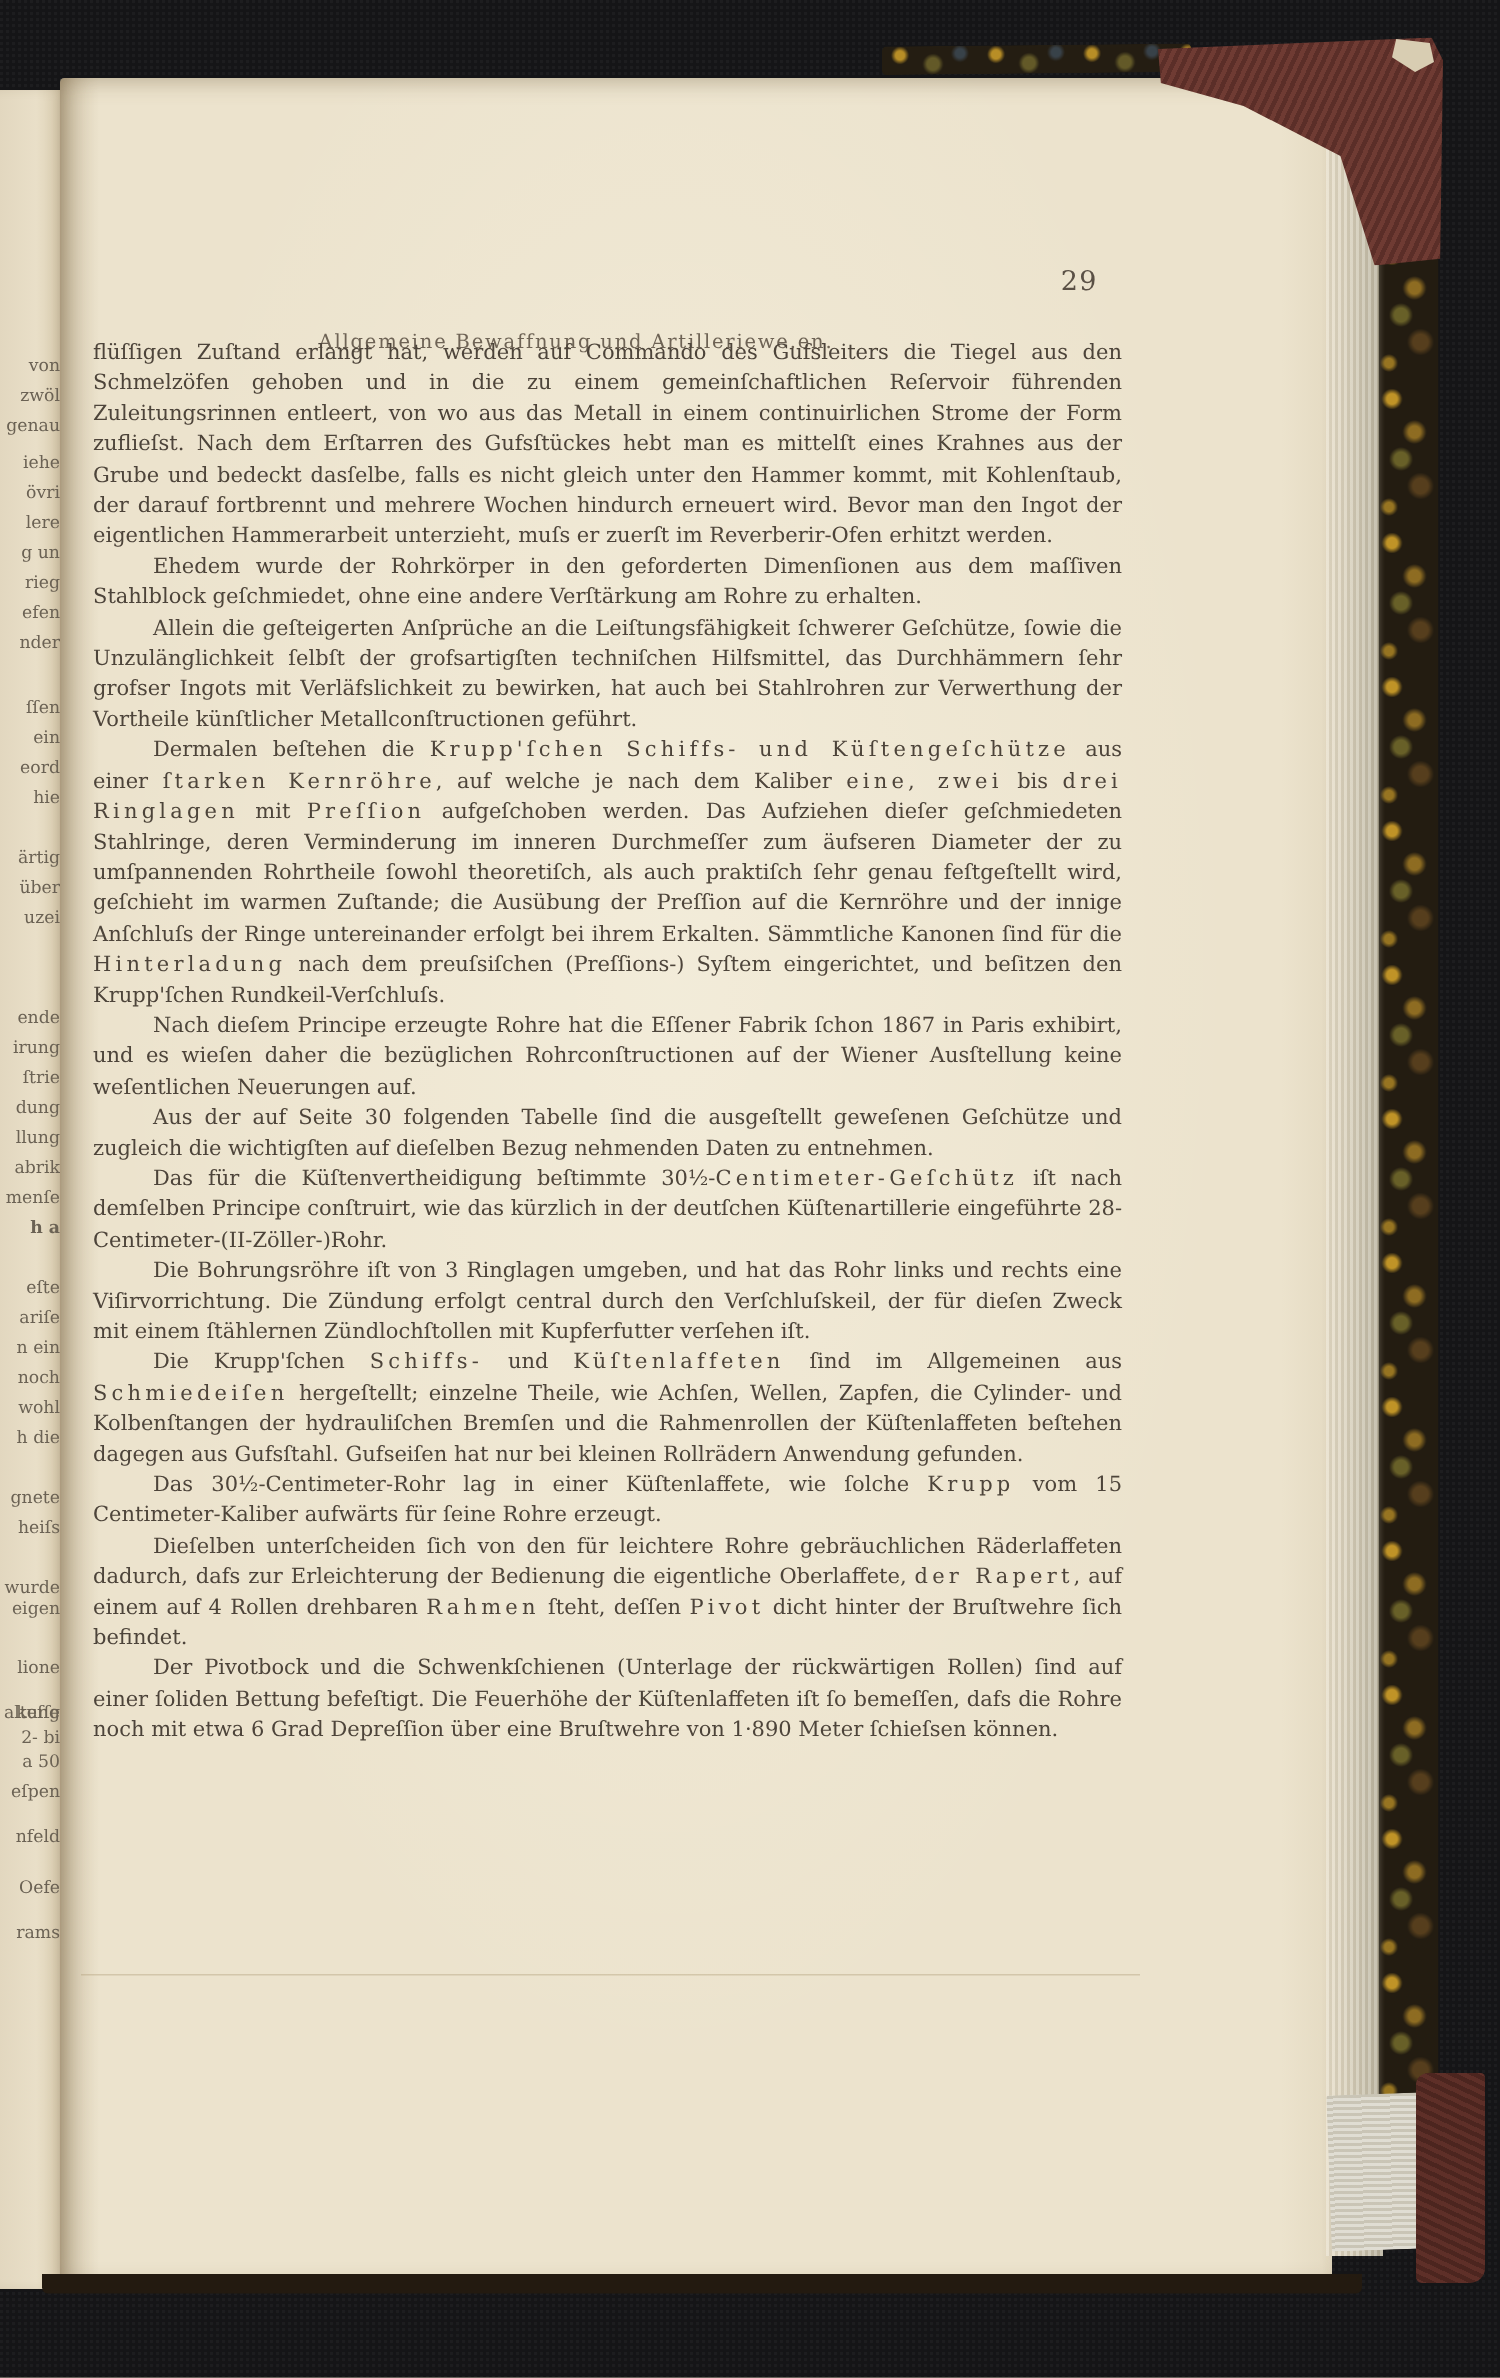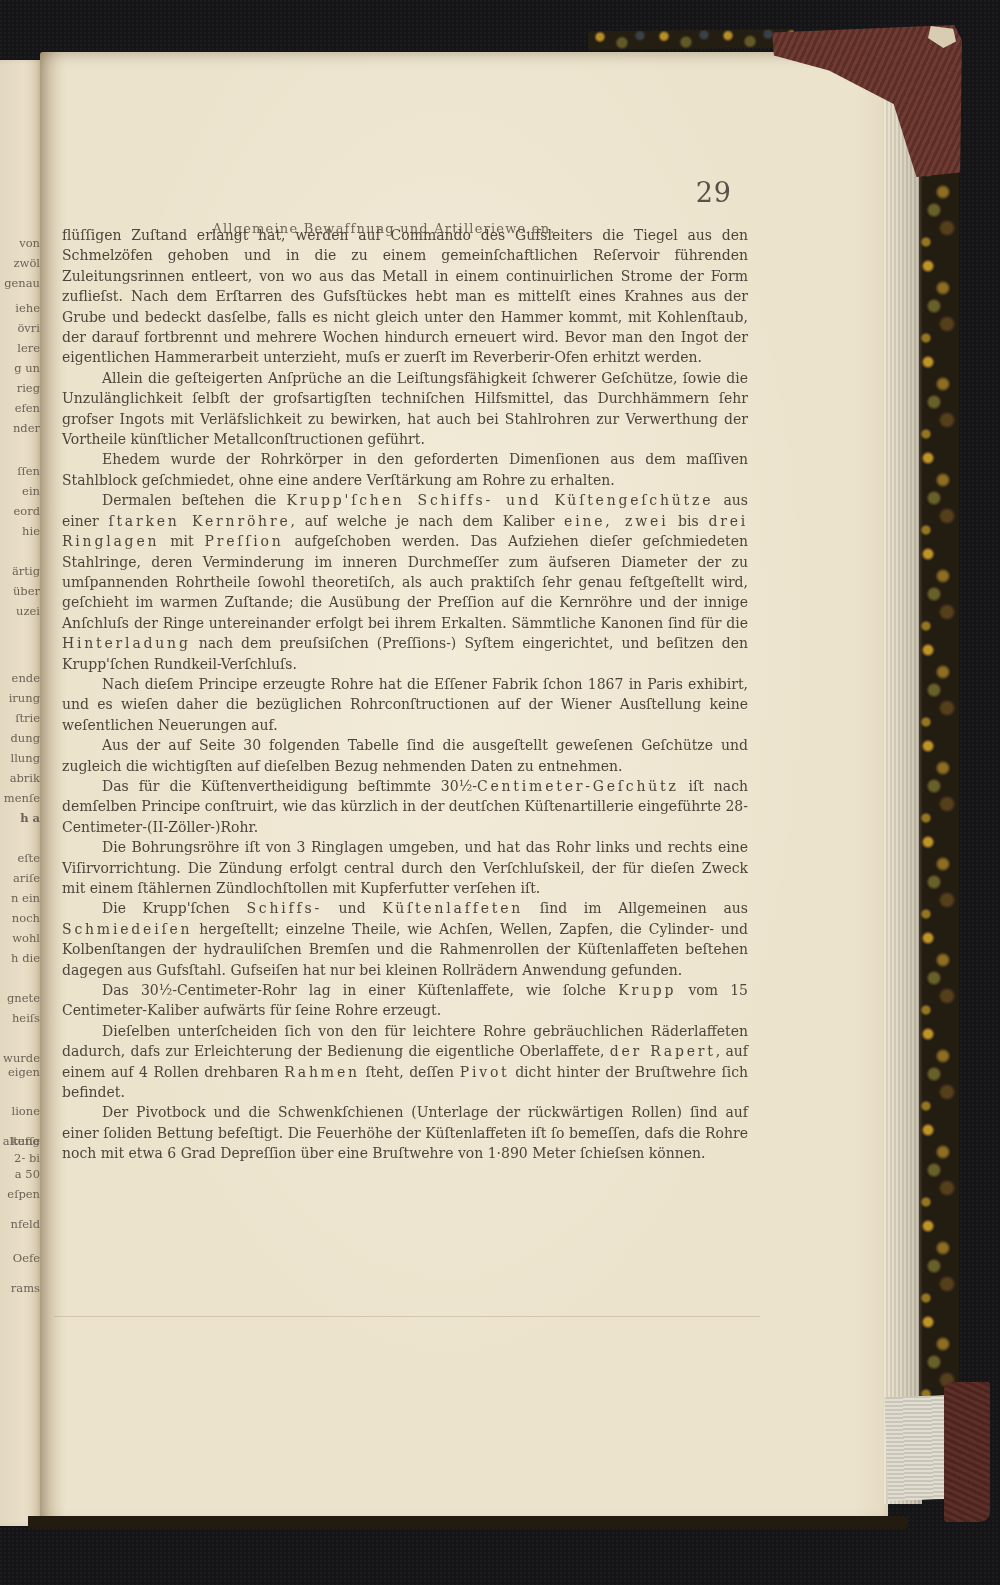--- a/index.html
+++ b/index.html
@@ -40,21 +40,21 @@
   }
   .running-head{
     position:absolute;left:22px;top:125px;width:684px;height:30px;
   }
   .head-title{
     position:absolute;left:0;right:40px;top:8px;text-align:center;
     font-size:13px;letter-spacing:1.2px;color:#6e6355;margin-top:36px;
   }
   .page-num{
     position:absolute;right:14px;top:0;
-    font-size:27px;color:#5a5045;letter-spacing:1px;margin-left:48px;
+    font-size:18px;color:#5a5045;letter-spacing:1px;margin-left:48px;
   }
   .text-body{
     position:absolute;left:22px;top:173px;width:686px;
     font-size:14px;line-height:20.4px;color:#4d443a;
     text-align:justify;
   }
   .text-body p{margin:0;}
   .text-body p.indent{text-indent:40px;}
   .gesperrt{letter-spacing:2.8px;}
   .impression-line{
@@ -175,22 +175,22 @@
       <span class="frag" style="top: 1222px;">rams</span>
     </div>
 
   <div class="page">
     <div class="running-head">
       <span class="head-title">Allgemeine Bewaffnung und Artilleriewe.en.</span>
       <span class="page-num">29</span>
     </div>
     <div class="text-body" id="text-body">
         <p class=""><span>flüſſigen Zuſtand erlangt hat, werden auf Commando des Gufsleiters die Tiegel aus den Schmelzöfen gehoben und in die zu einem gemeinſchaftlichen Reſervoir führenden Zuleitungsrinnen entleert, von wo aus das Metall in einem continuirlichen Strome der Form zuflieſst. Nach dem Erſtarren des Gufsſtückes hebt man es mittelſt eines Krahnes aus der Grube und bedeckt dasſelbe, falls es nicht gleich unter den Hammer kommt, mit Kohlenſtaub, der darauf fortbrennt und mehrere Wochen hindurch erneuert wird. Bevor man den Ingot der eigentlichen Hammerarbeit unterzieht, muſs er zuerſt im Reverberir-Ofen erhitzt werden.</span></p>
+        <p class="indent"><span>Ehedem wurde der Rohrkörper in den geforderten Dimenſionen aus dem maſſiven Stahlblock geſchmiedet, ohne eine andere Verſtärkung am Rohre zu erhalten.</span></p>
         <p class="indent"><span>Allein die geſteigerten Anſprüche an die Leiſtungsfähigkeit ſchwerer Geſchütze, ſowie die Unzulänglichkeit ſelbſt der grofsartigſten techniſchen Hilfsmittel, das Durchhämmern ſehr grofser Ingots mit Verläfslichkeit zu bewirken, hat auch bei Stahlrohren zur Verwerthung der Vortheile künſtlicher Metallconſtructionen geführt.</span></p>
-        <p class="indent"><span>Ehedem wurde der Rohrkörper in den geforderten Dimenſionen aus dem maſſiven Stahlblock geſchmiedet, ohne eine andere Verſtärkung am Rohre zu erhalten.</span></p>
         <p class="indent"><span>Dermalen beſtehen die </span><span class="gesperrt">Krupp'ſchen Schiffs- und Küſtengeſchütze</span><span> aus einer </span><span class="gesperrt">ſtarken Kernröhre</span><span>, auf welche je nach dem Kaliber </span><span class="gesperrt">eine, zwei</span><span> bis </span><span class="gesperrt">drei Ringlagen</span><span> mit </span><span class="gesperrt">Preſſion</span><span> aufgeſchoben werden. Das Aufziehen dieſer geſchmiedeten Stahlringe, deren Verminderung im inneren Durchmeſſer zum äufseren Diameter der zu umſpannenden Rohrtheile ſowohl theoretiſch, als auch praktiſch ſehr genau feſtgeſtellt wird, geſchieht im warmen Zuſtande; die Ausübung der Preſſion auf die Kernröhre und der innige Anſchluſs der Ringe untereinander erfolgt bei ihrem Erkalten. Sämmtliche Kanonen ſind für die </span><span class="gesperrt">Hinterladung</span><span> nach dem preuſsiſchen (Preſſions-) Syſtem eingerichtet, und beſitzen den Krupp'ſchen Rundkeil-Verſchluſs.</span></p>
         <p class="indent"><span>Nach dieſem Principe erzeugte Rohre hat die Eſſener Fabrik ſchon 1867 in Paris exhibirt, und es wieſen daher die bezüglichen Rohrconſtructionen auf der Wiener Ausſtellung keine weſentlichen Neuerungen auf.</span></p>
         <p class="indent"><span>Aus der auf Seite 30 folgenden Tabelle ſind die ausgeſtellt geweſenen Geſchütze und zugleich die wichtigſten auf dieſelben Bezug nehmenden Daten zu entnehmen.</span></p>
         <p class="indent"><span>Das für die Küſtenvertheidigung beſtimmte 30½-</span><span class="gesperrt">Centimeter-Geſchütz</span><span> iſt nach demſelben Principe conſtruirt, wie das kürzlich in der deutſchen Küſtenartillerie eingeführte 28-Centimeter-(II-Zöller-)Rohr.</span></p>
         <p class="indent"><span>Die Bohrungsröhre iſt von 3 Ringlagen umgeben, und hat das Rohr links und rechts eine Viſirvorrichtung. Die Zündung erfolgt central durch den Verſchluſskeil, der für dieſen Zweck mit einem ſtählernen Zündlochſtollen mit Kupferfutter verſehen iſt.</span></p>
         <p class="indent"><span>Die Krupp'ſchen </span><span class="gesperrt">Schiffs-</span><span> und </span><span class="gesperrt">Küſtenlaffeten</span><span> ſind im Allgemeinen aus </span><span class="gesperrt">Schmiedeiſen</span><span> hergeſtellt; einzelne Theile, wie Achſen, Wellen, Zapfen, die Cylinder- und Kolbenſtangen der hydrauliſchen Bremſen und die Rahmenrollen der Küſtenlaffeten beſtehen dagegen aus Gufsſtahl. Gufseiſen hat nur bei kleinen Rollrädern Anwendung gefunden.</span></p>
         <p class="indent"><span>Das 30½-Centimeter-Rohr lag in einer Küſtenlaffete, wie ſolche </span><span class="gesperrt">Krupp</span><span> vom 15 Centimeter-Kaliber aufwärts für ſeine Rohre erzeugt.</span></p>
         <p class="indent"><span>Dieſelben unterſcheiden ſich von den für leichtere Rohre gebräuchlichen Räderlaffeten dadurch, dafs zur Erleichterung der Bedienung die eigentliche Oberlaffete, </span><span class="gesperrt">der Rapert</span><span>, auf einem auf 4 Rollen drehbaren </span><span class="gesperrt">Rahmen</span><span> ſteht, deſſen </span><span class="gesperrt">Pivot</span><span> dicht hinter der Bruſtwehre ſich befindet.</span></p>
         <p class="indent"><span>Der Pivotbock und die Schwenkſchienen (Unterlage der rückwärtigen Rollen) ſind auf einer ſoliden Bettung befeſtigt. Die Feuerhöhe der Küſtenlaffeten iſt ſo bemeſſen, dafs die Rohre noch mit etwa 6 Grad Depreſſion über eine Bruſtwehre von 1·890 Meter ſchieſsen können.</span></p>
       </div>

